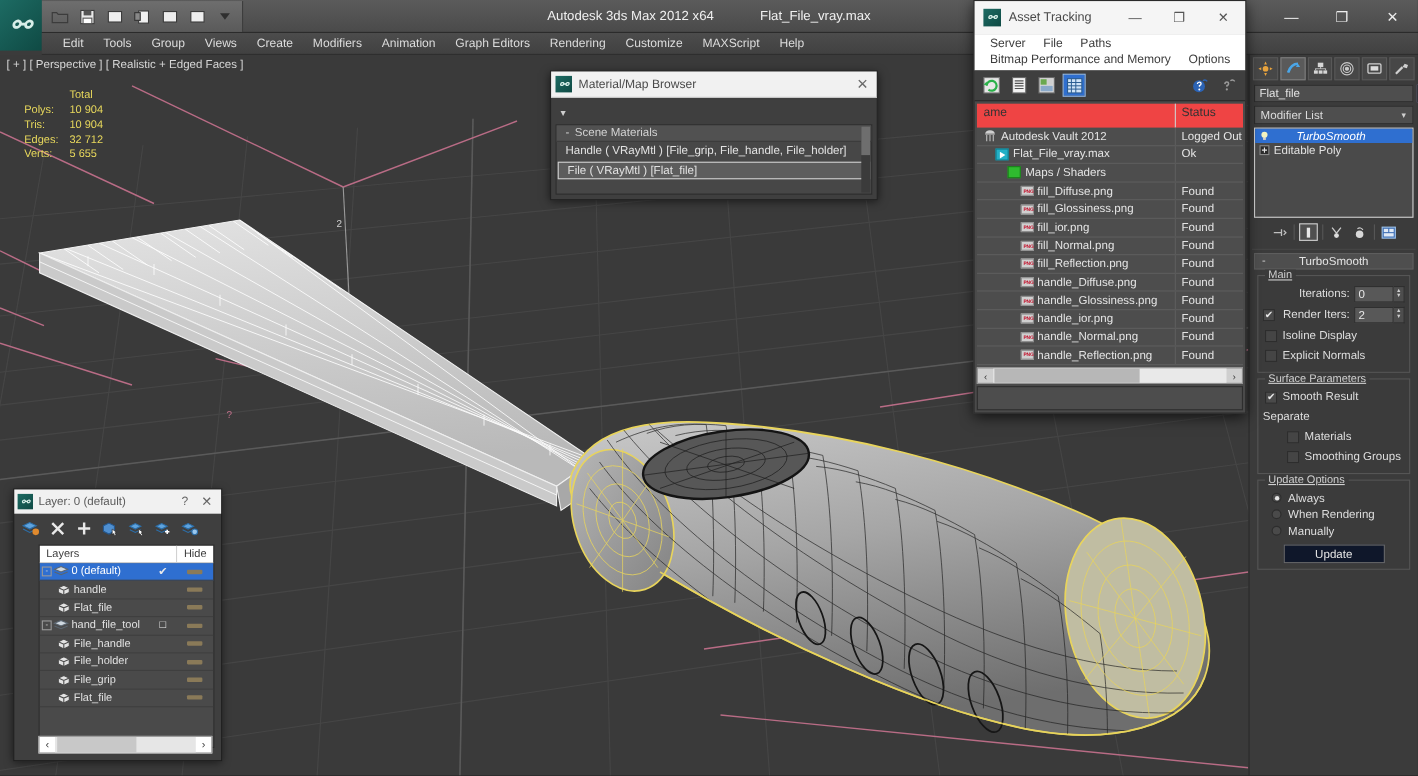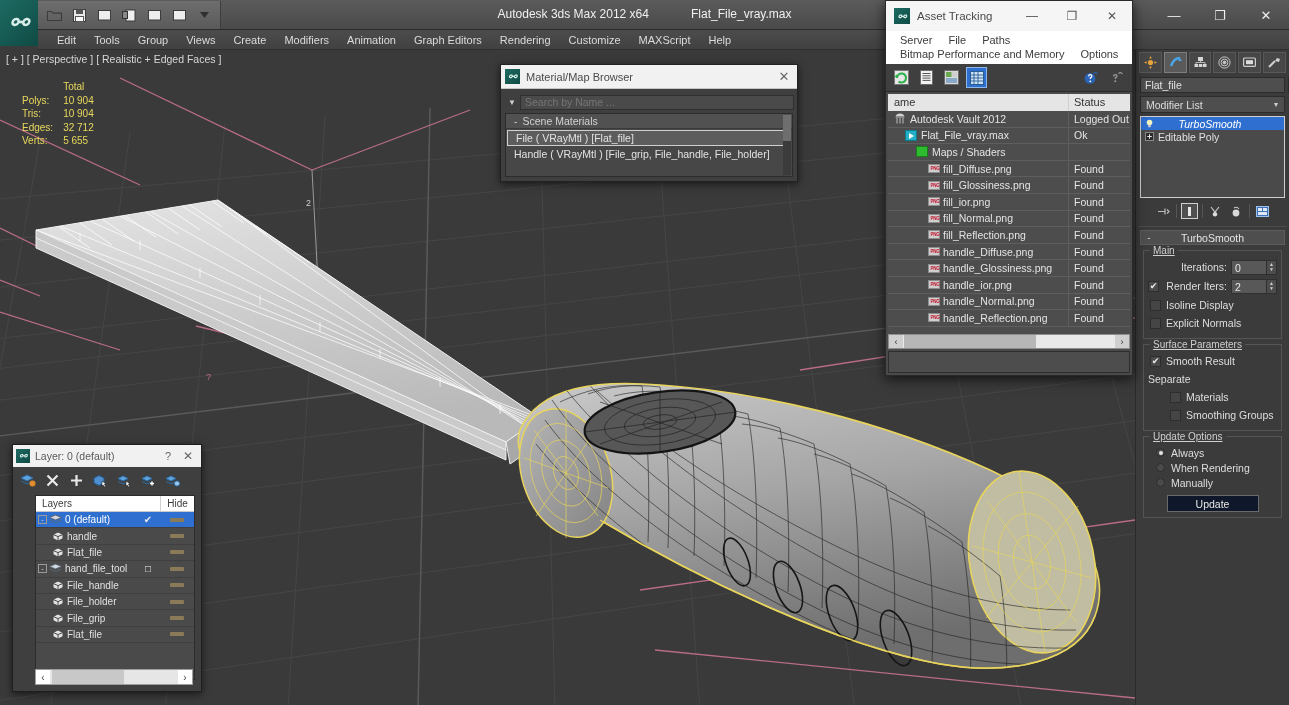--- a/index.html
+++ b/index.html
@@ -147,21 +147,21 @@
   .atmenus .r{ display:flex; padding-left:6px; }
   .atmenus .mi{ padding:1px 8px; font-size:11px; color:#3c3c3c; }
   .attools{ height:28px; background:#3f3f3f; display:flex; align-items:center;
             padding:0 6px; gap:6px; border-bottom:1px solid #2b2b2b;}
   .attools .tbtn{ width:19px;height:19px;display:flex;align-items:center;justify-content:center;}
   .attools .tbtn.on{ background:#2f6fd0; outline:1px solid #8fb8ea; }
   .attools .sp{ flex:1; }
 
   .atgrid{ position:absolute; left:2px; top:93px; right:2px; height:240px;
            background:#4d4d4d; overflow:hidden; }
-  .athead{ height:17px; background:#e5e5e5; color:#333; font-size:11px; display:flex; }
+  .athead{ height:22px; background:#ef4444; color:#333; font-size:11px; display:flex; }
   .athead .c1{ flex:1; padding-left:6px; line-height:17px; }
   .athead .c2{ width:62px; padding-left:5px; line-height:17px; border-left:1px solid #cfcfcf; }
   .atrow{ height:16.6px; display:flex; align-items:center; font-size:10.5px; color:#e4e4e4;
           border-bottom:1px solid #5e5e5e; }
   .atrow .n{ flex:1; display:flex; align-items:center; overflow:hidden; white-space:nowrap; }
   .atrow .s{ width:62px; padding-left:5px; border-left:1px solid #5e5e5e; height:100%;
              display:flex; align-items:center; }
   .pngico{ width:12px; height:9px; background:#cfcfcf; border:1px solid #8d8d8d;
            position:relative; margin-right:3px; flex:none; }
   .pngico:after{ content:"PNG"; position:absolute; left:0; top:1px; width:12px;
@@ -752,28 +752,27 @@
   </div>
 
   <div class="mmb">
     <div class="tb">
       <div class="ic">⚯</div>
       <div class="tt">Material/Map Browser</div>
       <div class="x">✕</div>
     </div>
     <div class="srch">
       <div class="caret">▼</div>
-      <input placeholder="Search by Name ..." style="">
     </div>
     <div class="lst">
       <div class="grp">
         <span class="m">-</span><span>Scene Materials</span>
       </div>
+      <div class="row">Handle  ( VRayMtl )  [File_grip, File_handle, File_holder]</div>
       <div class="row sel">File  ( VRayMtl )  [Flat_file]</div>
-      <div class="row">Handle  ( VRayMtl )  [File_grip, File_handle, File_holder]</div>
       <div class="sb">
           <i></i>
         </div>
     </div>
   </div>
 
   <div class="layerdlg">
     <div class="tb">
       <div class="ic">⚯</div>
       <div class="tt">Layer: 0 (default)</div>

